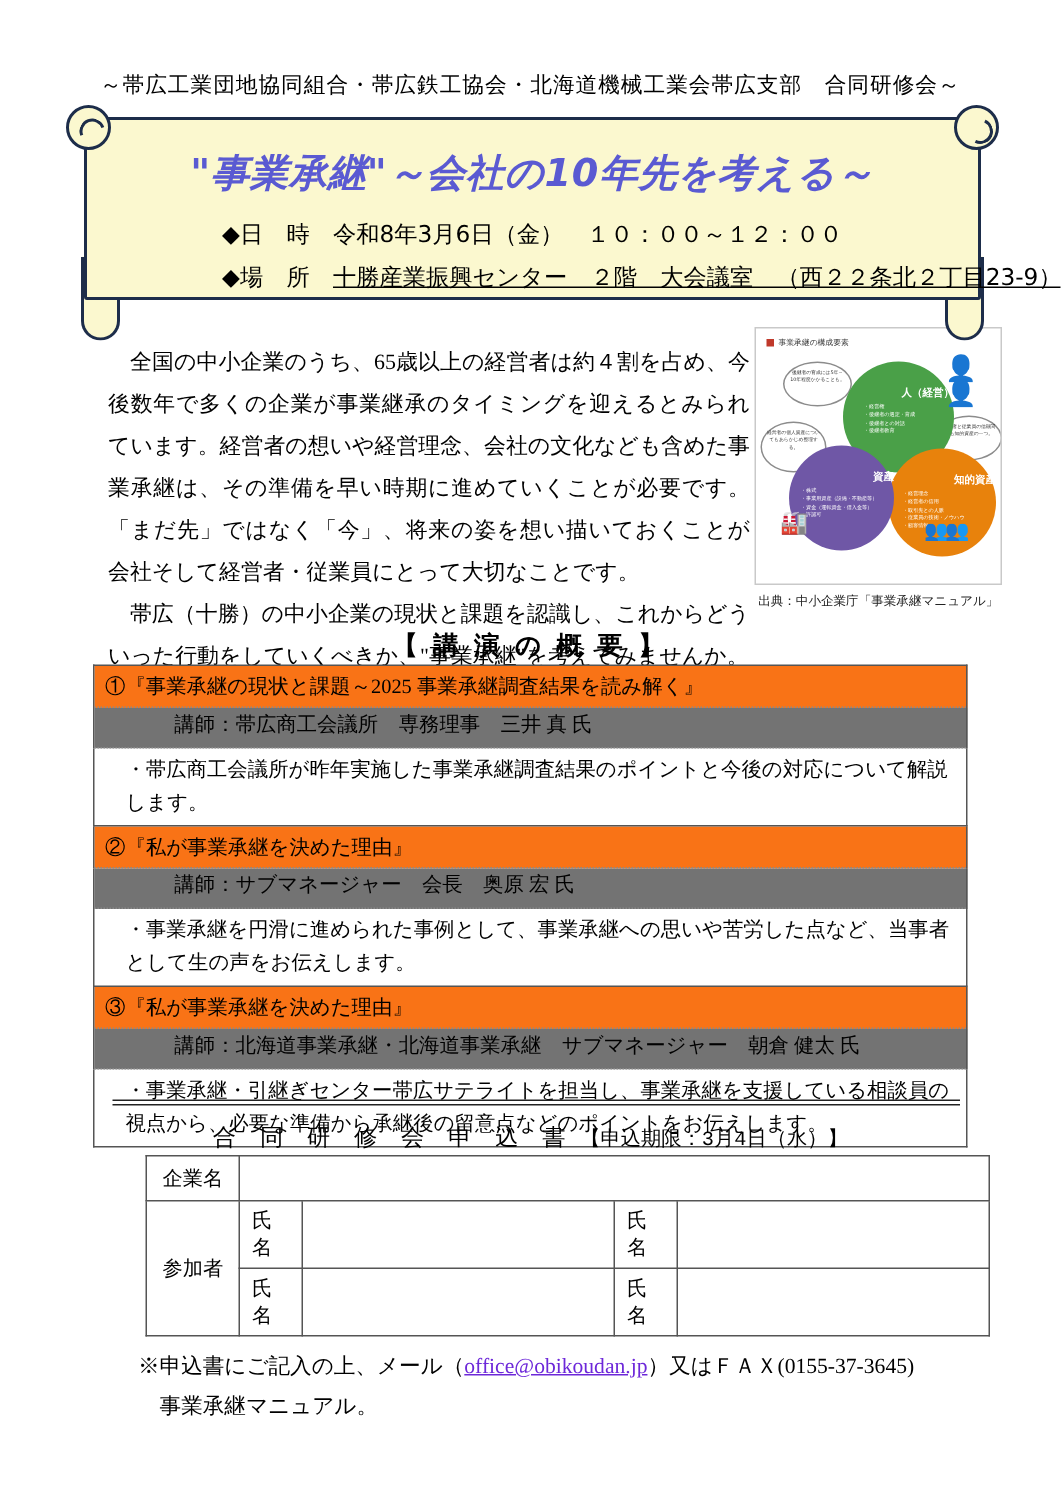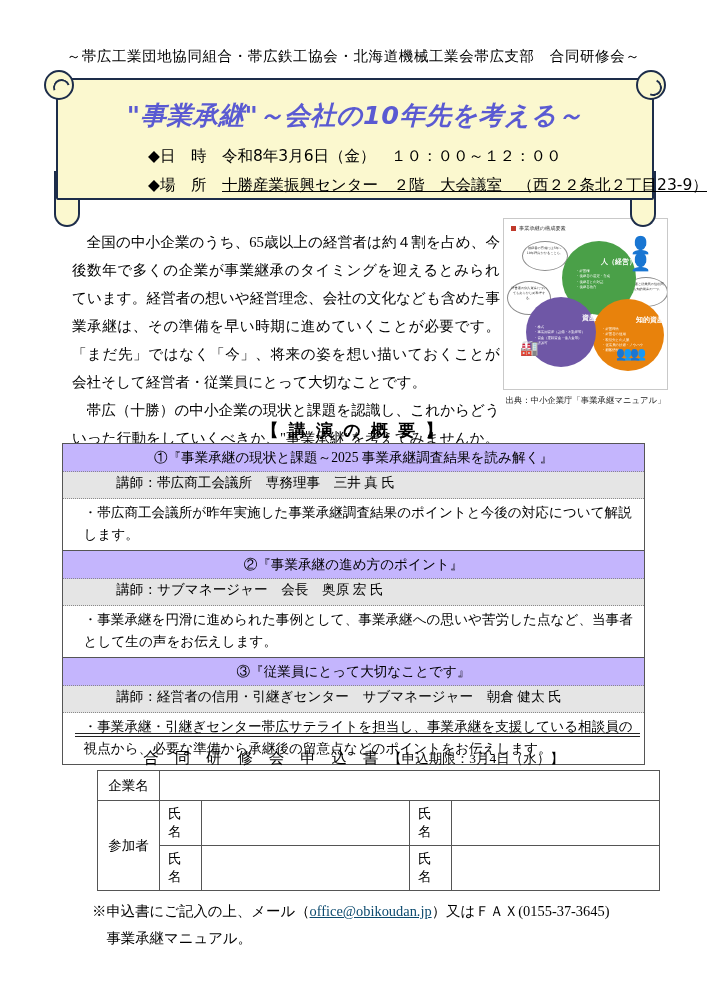--- a/index.html
+++ b/index.html
@@ -140,62 +140,61 @@
   }
   .lect-table {
     position: absolute; left: 62px; top: 443px; width: 583px;
     border: 1.1px solid #555; border-collapse: collapse;
   }
   .lect-table td {
     border-left: 1.1px solid #555; border-right: 1.1px solid #555;
     padding: 3px 7px 4px 7px; font-size: 13.6px; line-height: 1.62;
   }
   tr.title-row td {
-    background: #c4b5fd;
+    background: #f97316;
     border-top: 1.1px solid #555;
     border-bottom: 1px dotted #8a8a8a;
     padding-bottom: 2px;
-    text-align: center;
-  }
-  tr.lect-row td { background: #e5e5e5; border-bottom: 1px dotted #8a8a8a; padding-top: 0; }
+  }
+  tr.lect-row td { background: #737373; border-bottom: 1px dotted #8a8a8a; padding-top: 0; }
   tr.desc-row td { background: #ffffff; border-bottom: 1.1px solid #555; }
   .lect-name { padding-left: 3.4em; display: block; }
   .desc-txt { display: block; text-indent: 0; padding-left: 1em; }
 
   
   .rule-dbl {
     position: absolute; left: 75px; top: 733px; width: 565px;
     border-top: 1.4px solid #222; border-bottom: 1.4px solid #222;
     height: 4px;
   }
   .form-head {
     position: absolute; left: 0; top: 748px; width: 707px;
     text-align: center; font-size: 15.5px; white-space: nowrap;
   }
   .form-head .spaced { letter-spacing: 6px; }
-  .form-head .limit { font-size: 13.5px; letter-spacing: 0; }
+  .form-head .limit { font-size: 13.5px; letter-spacing: 0; font-family: Liberation Mono, monospace; }
   .form-table {
     position: absolute; left: 97px; top: 770px; width: 563px;
     border-collapse: collapse;
   }
   .form-table td {
     border: 1.1px solid #555;
     font-size: 13.5px; padding: 4px 8px; height: 30px;
   }
   td.lbl { width: 62px; text-align: center; }
   td.sub { width: 42px; }
   td.blank { background: #fff; }
 
   
   .foot {
     position: absolute; left: 92px; top: 898px; width: 590px;
     font-size: 14.4px; line-height: 1.85;
   }
   .foot .l2 { padding-left: 1em; }
-  .foot-link { color: #0c4a6e; text-decoration: underline; }
+  .foot-link { color: #6d28d9; text-decoration: underline; }
   .foot-tel {
     position: absolute; left: 92px; top: 945px; width: 590px;
     font-size: 14.4px; padding-left: 1.3em;
   }
 </style>
 </head>
 <body>
 
 <div class="page">
 
@@ -272,39 +271,39 @@
             <span class="lect-name">講師：帯広商工会議所　専務理事　三井 真 氏</span>
           </td>
         </tr>
     <tr class="desc-row">
           <td>
             <span class="desc-txt">・帯広商工会議所が昨年実施した事業承継調査結果のポイントと今後の対応について解説します。</span>
           </td>
         </tr>
 
     <tr class="title-row">
-          <td>②『事業承継の進め方のポイント』</td>
+          <td>②『私が事業承継を決めた理由』</td>
         </tr>
     <tr class="lect-row">
           <td>
             <span class="lect-name">講師：サブマネージャー　会長　奥原 宏 氏</span>
           </td>
         </tr>
     <tr class="desc-row">
           <td>
             <span class="desc-txt">・事業承継を円滑に進められた事例として、事業承継への思いや苦労した点など、当事者として生の声をお伝えします。</span>
           </td>
         </tr>
 
     <tr class="title-row">
-          <td>③『従業員にとって大切なことです』</td>
+          <td>③『私が事業承継を決めた理由』</td>
         </tr>
     <tr class="lect-row">
           <td>
-            <span class="lect-name">講師：経営者の信用・引継ぎセンター　サブマネージャー　朝倉 健太 氏</span>
+            <span class="lect-name">講師：北海道事業承継・北海道事業承継　サブマネージャー　朝倉 健太 氏</span>
           </td>
         </tr>
     <tr class="desc-row">
           <td>
             <span class="desc-txt">・事業承継・引継ぎセンター帯広サテライトを担当し、事業承継を支援している相談員の視点から、必要な準備から承継後の留意点などのポイントをお伝えします。</span>
           </td>
         </tr>
   </tbody>
     </table>
 

